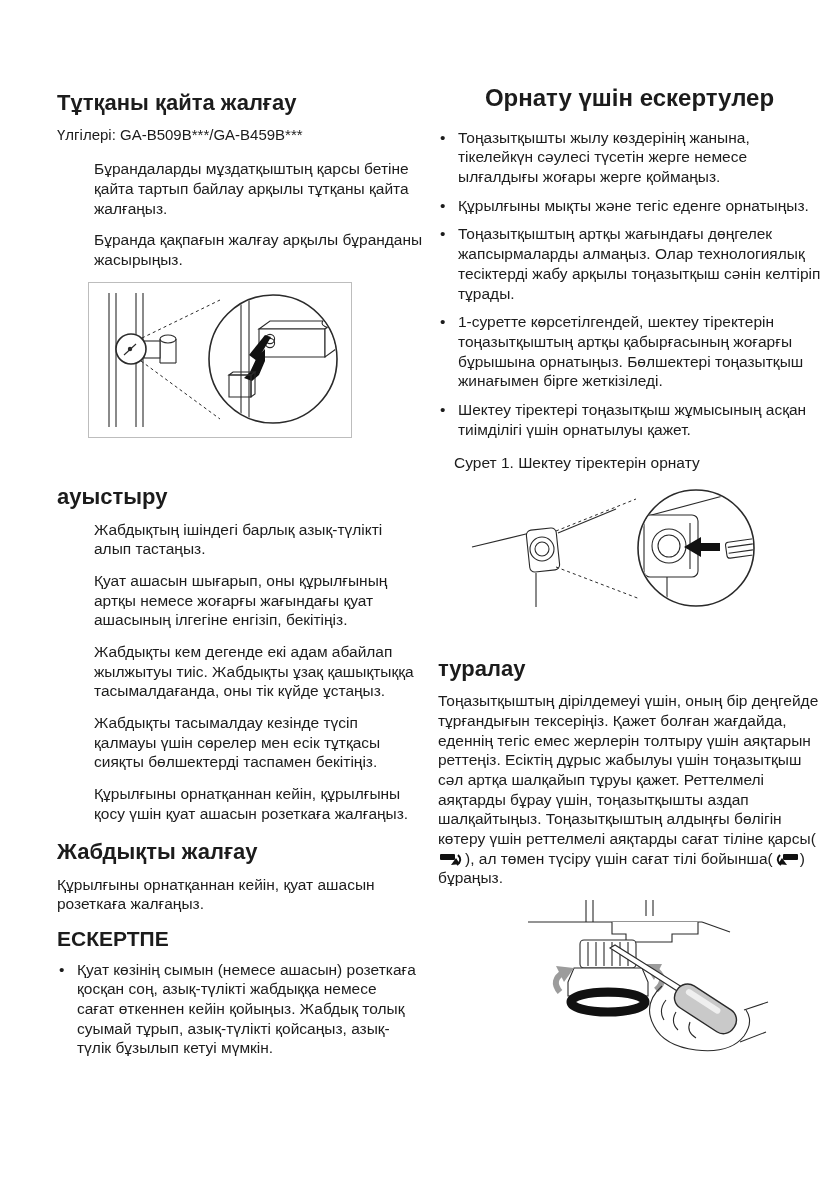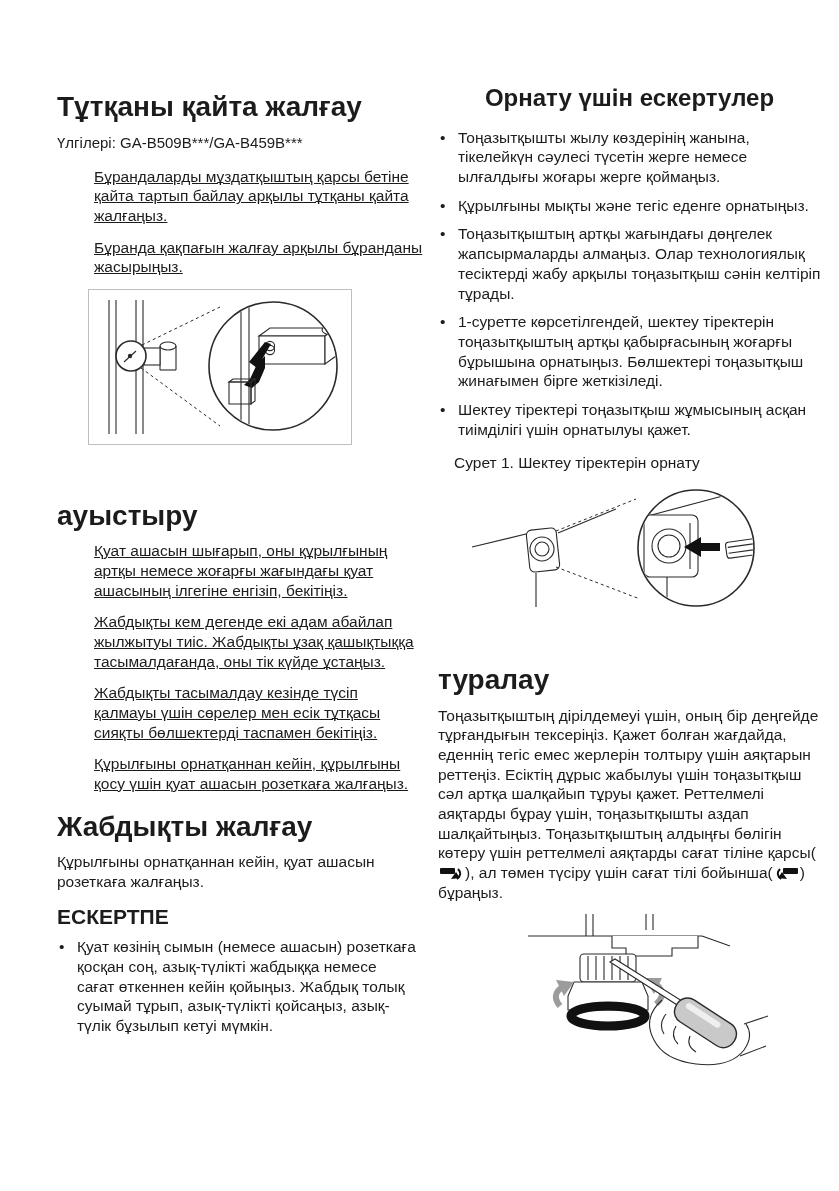--- a/index.html
+++ b/index.html
@@ -5,25 +5,25 @@
   html,body{margin:0;padding:0;background:#ffffff;}
   .page{
     position:relative;width:839px;height:1191px;background:#ffffff;overflow:hidden;
     font-family:"Liberation Sans", sans-serif;color:#1c1c1c;
     font-size:15.5px;line-height:1.27;
     -webkit-font-smoothing:antialiased;
   }
   .col-left{position:absolute;left:57px;top:90px;width:366px;}
   .col-right{position:absolute;left:438px;top:84px;width:383px;}
 
-  .section-title{font-size:28px;line-height:1.2;font-weight:700;margin:0 0 9px 0;}
+  .section-title{font-size:22px;line-height:1.2;font-weight:700;margin:0 0 9px 0;}
   .section-title.centered{font-size:24px;text-align:center;margin-bottom:15px;}
   .models{margin:0 0 15px 0;font-size:15px;}
   p{margin:0 0 12px 0;}
-  .indent{margin-left:37px;text-decoration:underline;}
+  .indent{margin-left:37px;}
   .mt-section{margin-top:16px;}
   .note-title{font-size:21px;font-weight:700;margin:10px 0 7px 0;}
   .prewrap{white-space:pre-wrap;}
 
   .bullet{display:flex;margin:0 0 9px 0;}
   .bullet .dot{width:18px;flex:0 0 18px;text-align:left;padding-left:2px;}
   .bullet .btxt{flex:1;}
 
   .figureA{box-sizing:border-box;width:264px;height:156px;border:1px solid #bdbdbd;
     margin:2px 0 20px 31px;background:#fff;}
@@ -93,20 +93,21 @@
             <polygon class="lnthin" fill="#a8a8a8" points="140,92 162,92 162,114 140,114"></polygon>
             <polygon class="lnthin" fill="#cfcfcf" points="140,92 144,89 166,89 162,92"></polygon>
             <polygon class="lnthin" fill="#8f8f8f" points="162,92 166,89 166,111 162,114"></polygon>
           </g>
         </svg>
       </div>
     </div>
 
     <div class="mt-section">
       <div class="section-title"><br><span>ауыстыру</span></div>
+      <p class="indent">Жабдықтың ішіндегі барлық азық-түлікті алып тастаңыз.</p>
       <p class="indent">Қуат ашасын шығарып, оны құрылғының артқы немесе жоғарғы жағындағы қуат ашасының ілгегіне енгізіп, бекітіңіз.</p>
       <p class="indent">Жабдықты кем дегенде екі адам абайлап жылжытуы тиіс. Жабдықты ұзақ қашықтыққа тасымалдағанда, оны тік күйде ұстаңыз.</p>
       <p class="indent">Жабдықты тасымалдау кезінде түсіп қалмауы үшін сөрелер мен есік тұтқасы сияқты бөлшектерді таспамен бекітіңіз.</p>
       <p class="indent">Құрылғыны орнатқаннан кейін, құрылғыны қосу үшін қуат ашасын розеткаға жалғаңыз.</p>
     </div>
 
     <div class="mt-section">
       <div class="section-title">Жабдықты жалғау</div>
       <p>Құрылғыны орнатқаннан кейін, қуат ашасын розеткаға жалғаңыз.</p>
       <div class="note-title">ЕСКЕРТПЕ</div>

